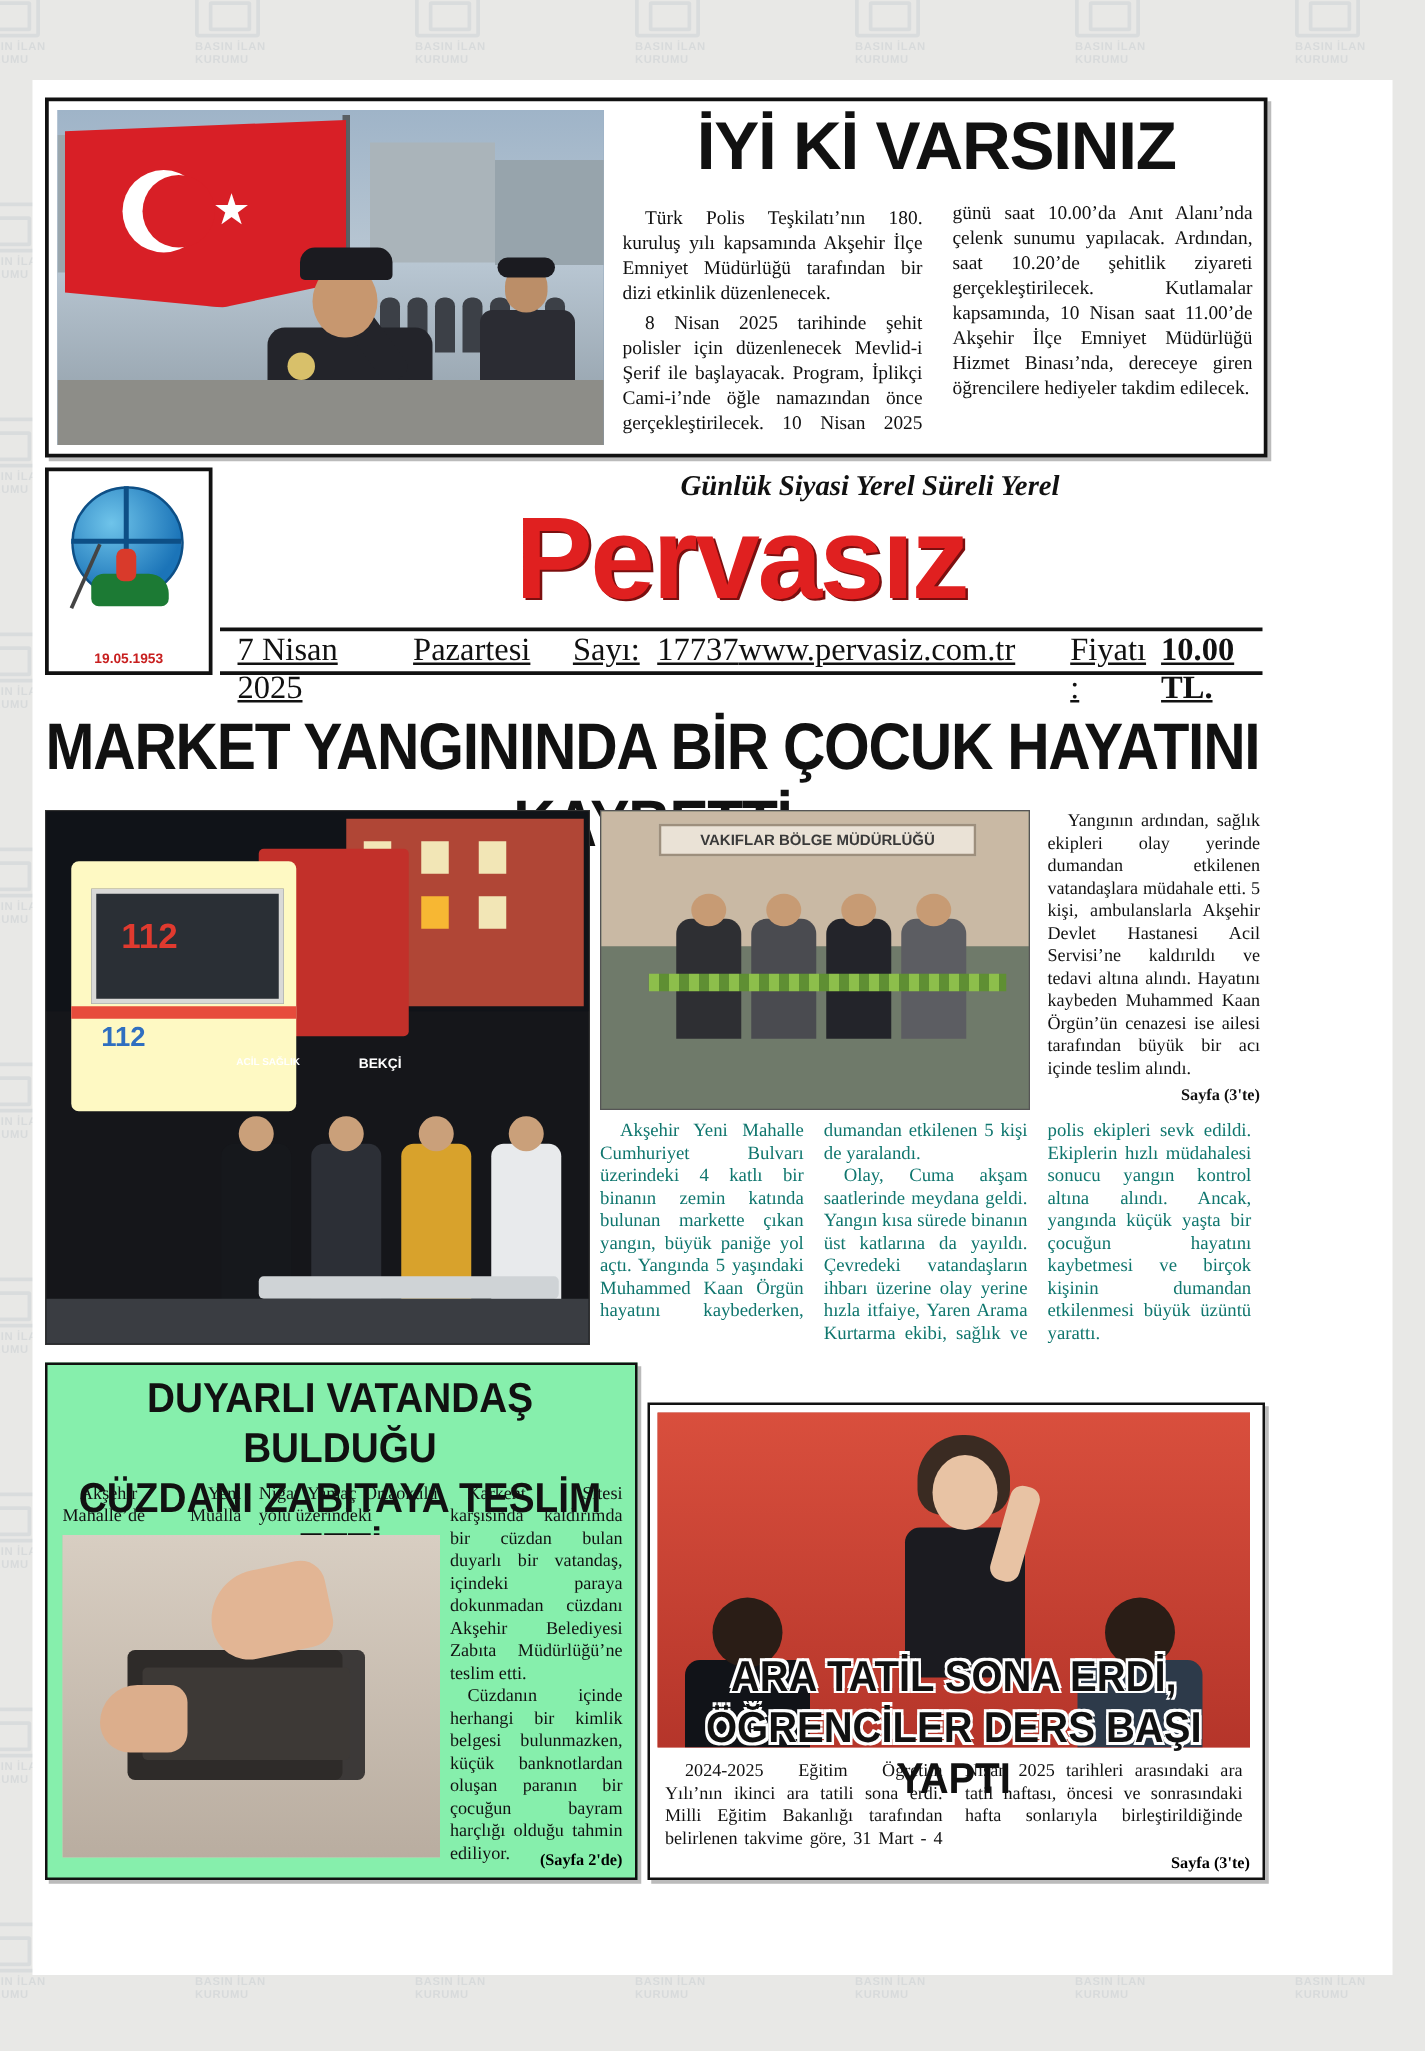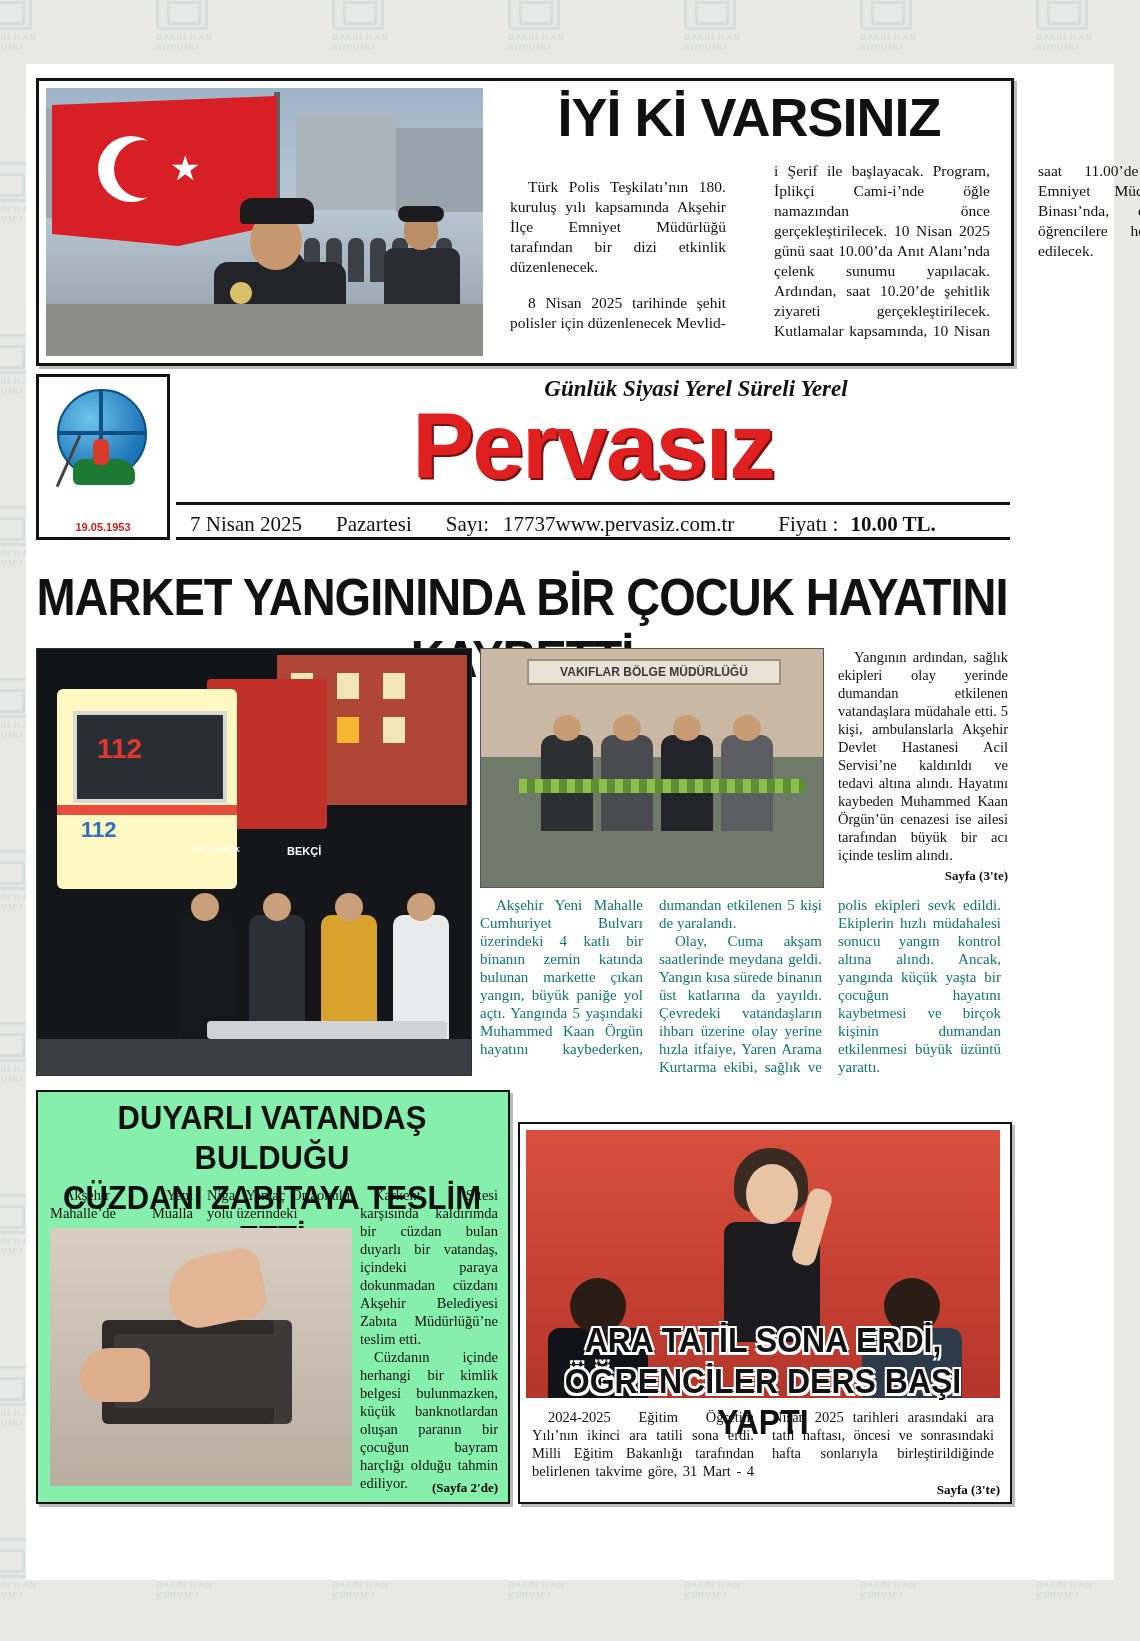--- a/index.html
+++ b/index.html
@@ -44,21 +44,21 @@
     position:absolute;left:455px;top:6px;width:510px;
     font-family:"Liberation Sans",sans-serif;font-weight:bold;
     font-size:54px;letter-spacing:-1px;text-align:center;line-height:60px;
     color:#111;
   }
   .topbox .cols{
     position:absolute;left:455px;top:80px;width:512px;height:188px;
     column-count:2;column-gap:16px;
     font-size:15.5px;line-height:20px;text-align:justify;color:#111;
   }
-  .topbox .cols p{margin:16px;text-indent:18px;}
+  .topbox .cols p{margin:4px;text-indent:18px;}
   .byline{display:block;text-align:right;font-weight:bold;font-size:15px;margin-top:20px;}
 
   
   .flag-bg{position:absolute;inset:0;background:linear-gradient(#9fb4c8 0%,#b9c7d3 45%,#8d9aa4 100%);}
   .bld{position:absolute;background:#9aa7ae;}
   .flag{position:absolute;left:6px;top:8px;width:225px;height:150px;background:#d81f26;
         clip-path:polygon(0 6%,100% 0,100% 86%,56% 100%,0 92%);box-shadow:2px 2px 4px rgba(0,0,0,.3);}
   .flag .moon{position:absolute;left:46px;top:40px;width:66px;height:66px;border-radius:50%;background:#fff;}
   .flag .moon2{position:absolute;left:62px;top:44px;width:58px;height:58px;border-radius:50%;background:#d81f26;}
   .flag .star{position:absolute;left:118px;top:56px;color:#fff;font-size:34px;line-height:34px;}
@@ -98,22 +98,22 @@
     font-family:"Liberation Serif",serif;font-style:italic;font-weight:bold;font-size:23px;color:#111;
   }
   .title{
     position:absolute;left:140px;top:24px;width:834px;text-align:center;
     font-family:"Liberation Sans",sans-serif;font-weight:bold;font-size:93px;line-height:96px;
     color:#e02020;letter-spacing:-2px;text-shadow:2px 2px 0 #7b0f0f;
   }
   .infobar{
     position:absolute;left:140px;top:128px;width:834px;height:32px;
     border-top:3px solid #111;border-bottom:3px solid #111;
-    display:flex;align-items:flex-end;
-    font-family:"Liberation Serif",serif;font-size:21px;color:#111;
+    display:flex;align-items:flex-start;
+    font-family:"Liberation Serif",serif;font-size:26px;color:#111;text-decoration:underline;
   }
   .infobar span{display:block;}
   .infobar .i1{margin-left:14px;}
   .infobar .i2{margin-left:34px;}
   .infobar .i3{margin-left:34px;}
   .infobar .i4{margin-left:14px;}
   .infobar .i5{}
   .infobar .i6{margin-left:44px;}
   .infobar .i7{margin-left:12px;font-weight:bold;}
 

